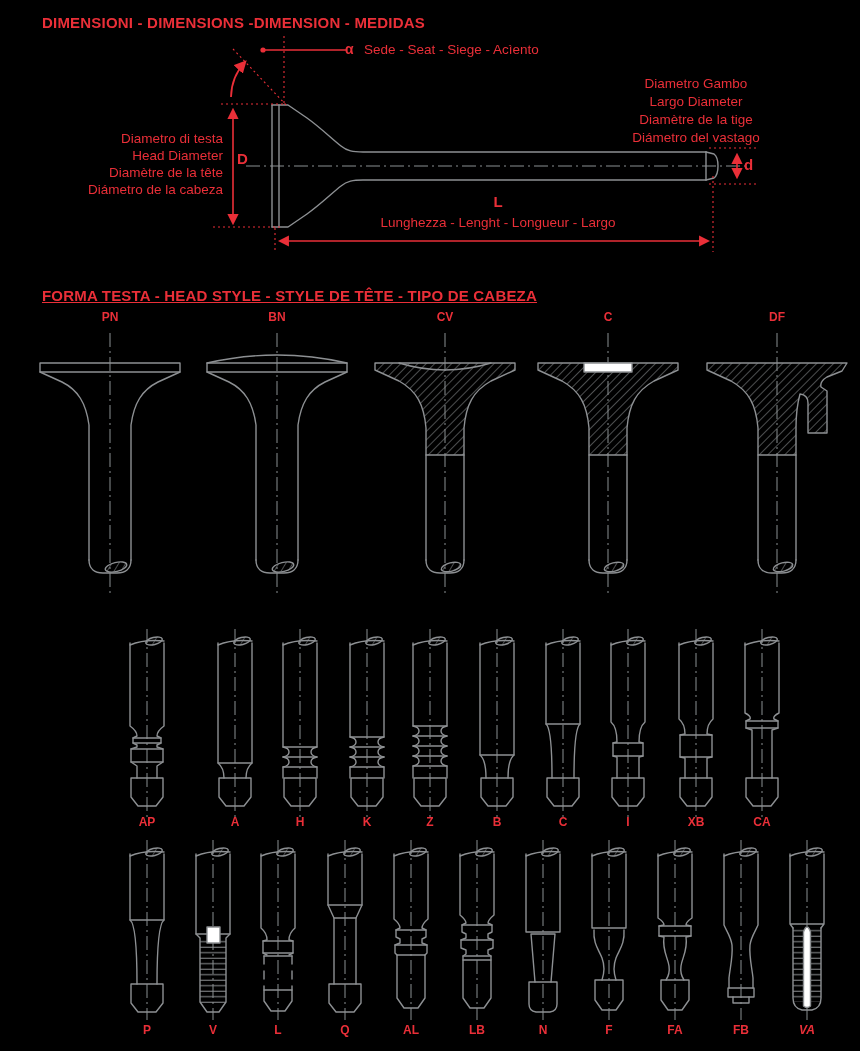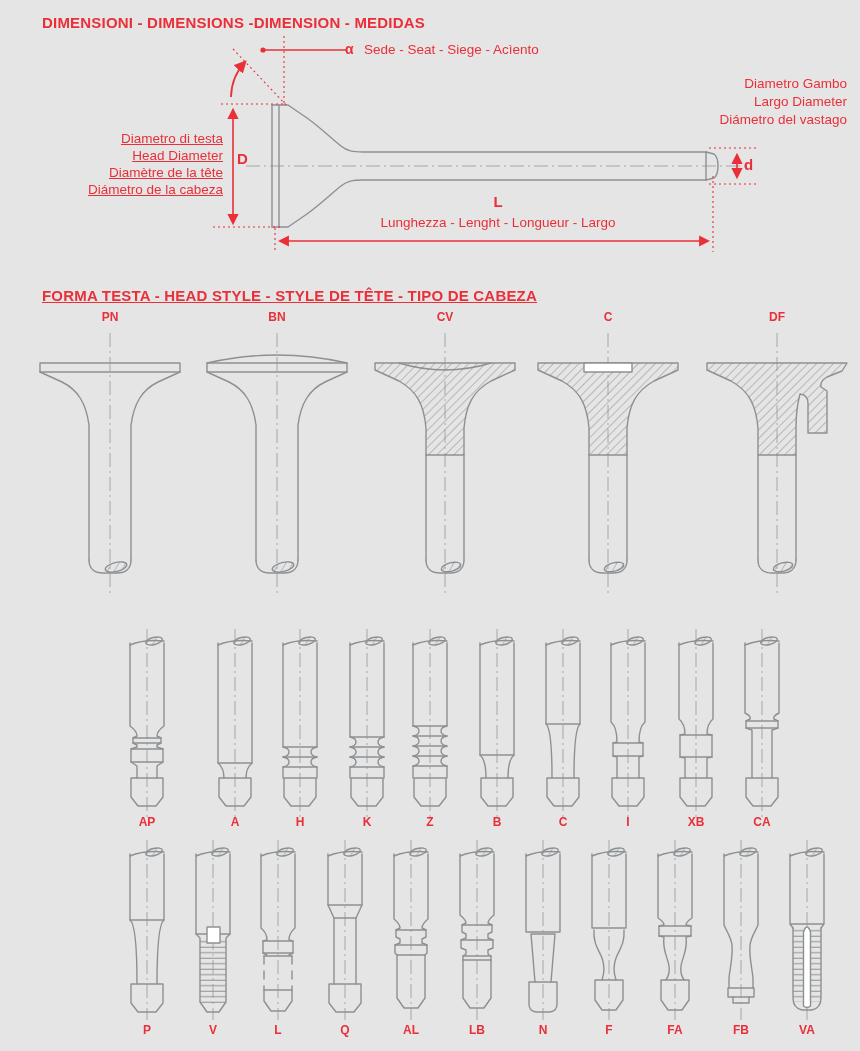--- a/index.html
+++ b/index.html
@@ -1,28 +1,28 @@
 <!DOCTYPE html>
 <html><head>
 <meta charset="utf-8">
 <style>
   html,body{margin:0;padding:0;background:#fff;}
-  .page{position:relative;width:860px;height:1051px;background:#e5e5e5;
+  .page{position:relative;width:860px;height:1051px;background:#000000;
         font-family:"Liberation Sans",sans-serif;overflow:hidden;}
   .art{position:absolute;left:0;top:0;}
   .art .gray{stroke:#8d9093;fill:none;stroke-width:1.4;stroke-linecap:round;stroke-linejoin:round;}
   .art .thin{stroke:#9aa0a3;fill:none;stroke-width:0.9;}
   .art .red{stroke:#ea2f38;fill:none;stroke-width:1.3;}
   .lbl{position:absolute;color:#ea2f38;white-space:nowrap;}
   .sec-title{font-weight:700;font-size:15px;letter-spacing:.2px;}
   .ann{font-size:13.5px;font-weight:500;}
   .dim{font-weight:700;font-size:15px;}
   .code{font-weight:700;font-size:12px;text-align:center;white-space:nowrap;}
   .block{text-align:right;}
-  .lh17{line-height:17px;text-decoration:underline;}
+  .lh17{line-height:17px;}
   .lh18{line-height:18px;}
   .ctr{text-align:center;}
 </style>
 </head>
 <body>
 
 <div class="page">
 
 <svg class="art" width="860" height="1051" viewBox="0 0 860 1051">
   <defs>
@@ -289,23 +289,24 @@
       <path fill="#ffffff" d="M803.5,1006 V932 Q807,922 810.5,932 V1006 Q807,1009 803.5,1006 Z"></path>
     </g>
   </g>
 </svg>
 
 <div class="lbl sec-title" style="left:42px;top:14px;">DIMENSIONI - DIMENSIONS -DIMENSION - MEDIDAS</div>
 
 <div class="lbl dim" style="left:345px;top:41px;font-size:14px;">α</div>
 <div class="lbl ann" style="left:364px;top:42px;">Sede - Seat - Siege - Acìento</div>
 
-<div class="lbl ann block lh18" style="left:545px;top:75px;width:302px;">
+<div class="lbl ann block lh18" style="left:545px;top:75px;width:302px;text-align:center;">
   <div>Diametro Gambo</div>
   <div>Largo Diameter</div>
+  <div>Diamètre de la tige</div>
   <div>Diámetro del vastago</div>
 </div>
 
 <div class="lbl ann block lh17" style="left:40px;top:130px;width:183px;">
   <div>Diametro di testa</div>
   <div>Head Diameter</div>
   <div>Diamètre de la tête</div>
   <div>Diámetro de la cabeza</div>
 </div>
 
@@ -337,15 +338,15 @@
 <div class="lbl code" style="left:117px;top:1023px;width:60px;">P</div>
 <div class="lbl code" style="left:183px;top:1023px;width:60px;">V</div>
 <div class="lbl code" style="left:248px;top:1023px;width:60px;">L</div>
 <div class="lbl code" style="left:315px;top:1023px;width:60px;">Q</div>
 <div class="lbl code" style="left:381px;top:1023px;width:60px;">AL</div>
 <div class="lbl code" style="left:447px;top:1023px;width:60px;">LB</div>
 <div class="lbl code" style="left:513px;top:1023px;width:60px;">N</div>
 <div class="lbl code" style="left:579px;top:1023px;width:60px;">F</div>
 <div class="lbl code" style="left:645px;top:1023px;width:60px;">FA</div>
 <div class="lbl code" style="left:711px;top:1023px;width:60px;">FB</div>
-<div class="lbl code" style="left:777px;top:1023px;width:60px;">VA</div>
+<div class="lbl code" style="left:777px;top:1023px;width:60px;font-style:italic;">VA</div>
 
 </div>
 
 </body></html>

